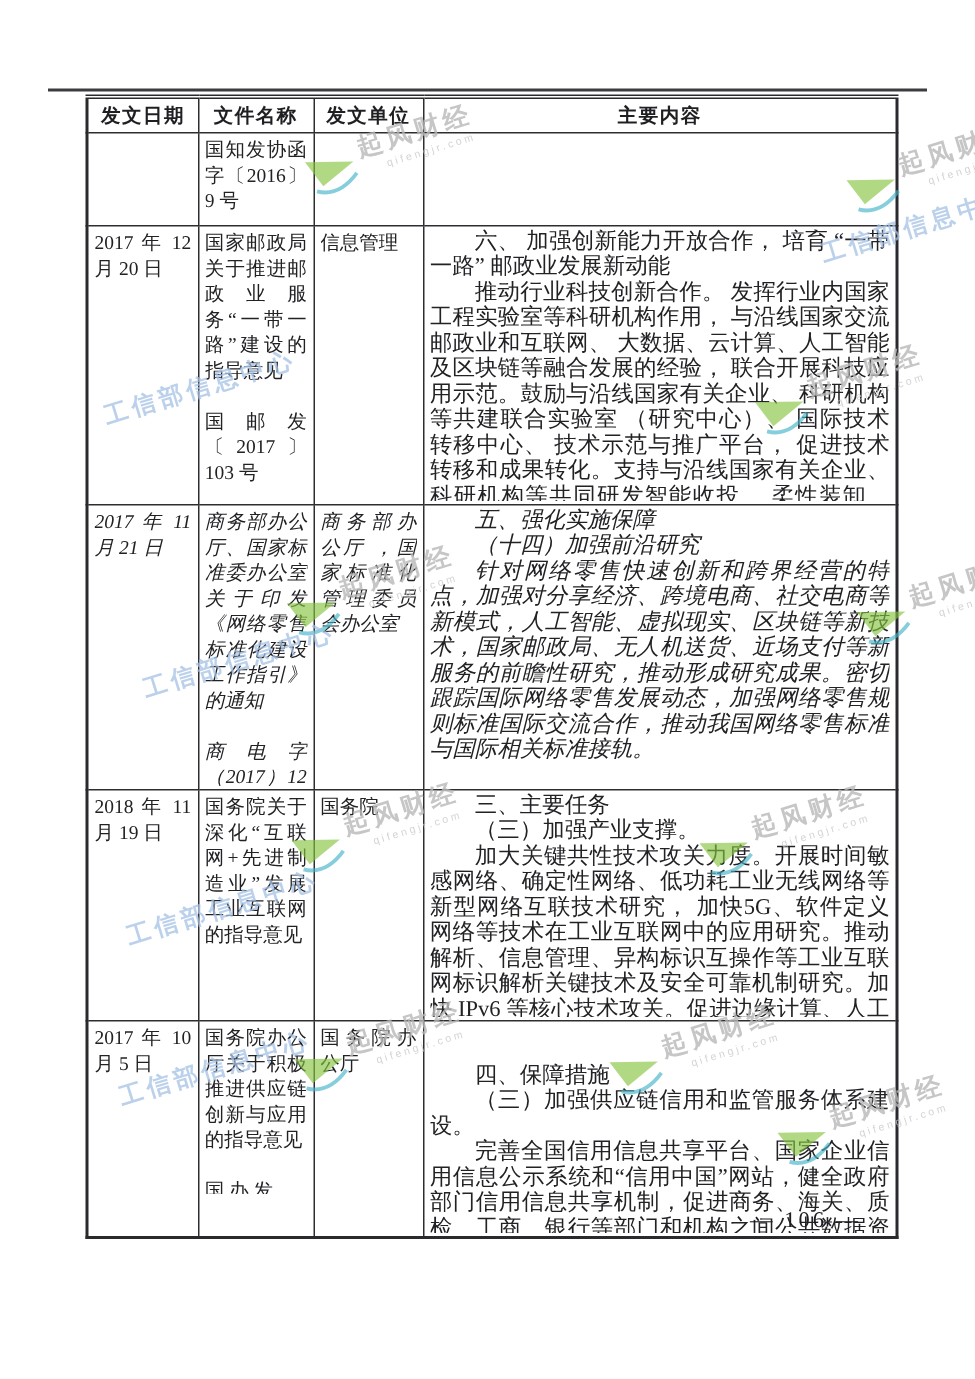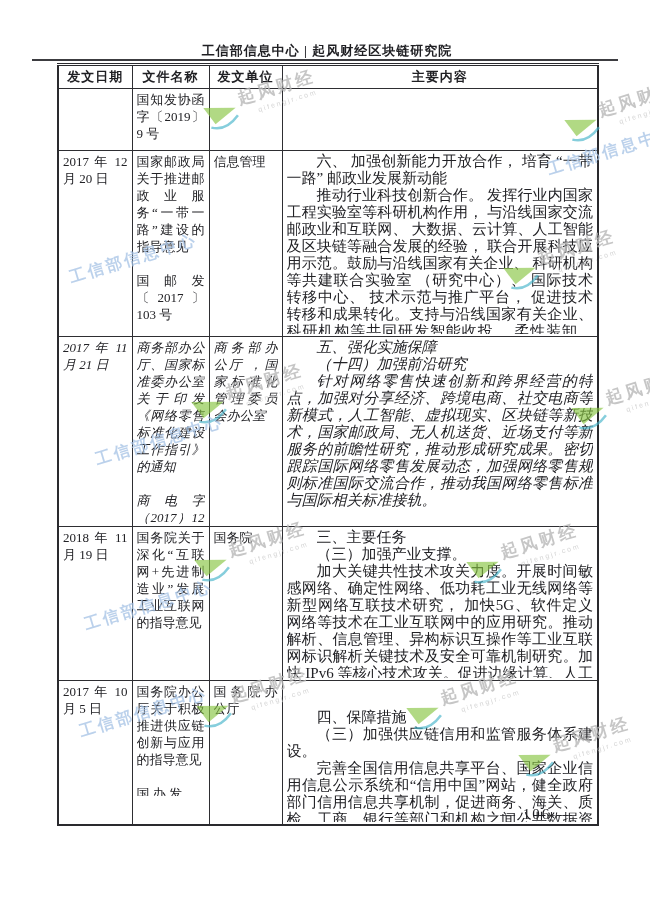--- a/index.html
+++ b/index.html
@@ -186,23 +186,20 @@
           <div class="wm-url" style="color:#c9c9c9">qifengjr.com</div>
         </div>
       </div>
       <div class="wm wm-blue" style="left: 70px; top: 268px; color: rgb(165, 194, 229);">工信部信息中心</div>
       <div class="wm wm-blue" style="left: 96px; top: 450px; color: rgb(165, 194, 229);">工信部信息中心</div>
       <div class="wm wm-blue" style="left: 85px; top: 615px; color: rgb(165, 194, 229);">工信部信息中心</div>
       <div class="wm wm-blue" style="left: 80px; top: 722px; color: rgb(165, 194, 229);">工信部信息中心</div>
       <div class="wm wm-blue" style="left: 548px; top: 160px; color: rgb(165, 194, 229);">工信部信息中心</div>
     </div>
 
-  <div class="doc-header">
-    <span>工信部信息中心 | 起风财经区块链研究院</span>
-  </div>
   <div class="header-rule"></div>
 
   <table class="doc-table">
     <colgroup>
       <col class="col-date">
         <col class="col-name">
         <col class="col-unit">
         <col class="col-content">
     </colgroup>
     <thead>
@@ -213,21 +210,21 @@
         <th>主要内容</th>
       </tr>
     </thead>
     <tbody id="table-body">
         <tr style="height: 62px;">
           <td class="c-date">
             <div class="cellbox" style="height: 57px;"></div>
           </td>
           <td class="c-name">
             <div class="cellbox" style="height: 57px;">
-              <div class="docno no-gap">国知发协函字〔2019〕9 号</div>
+              <div class="docno no-gap">国知发协函字〔2016〕9 号</div>
             </div>
           </td>
           <td class="c-unit">
             <div class="cellbox" style="height: 57px;"></div>
           </td>
           <td class="c-content">
             <div class="cellbox" style="height: 57px;"></div>
           </td>
         </tr>
         <tr style="height: 186px;">

